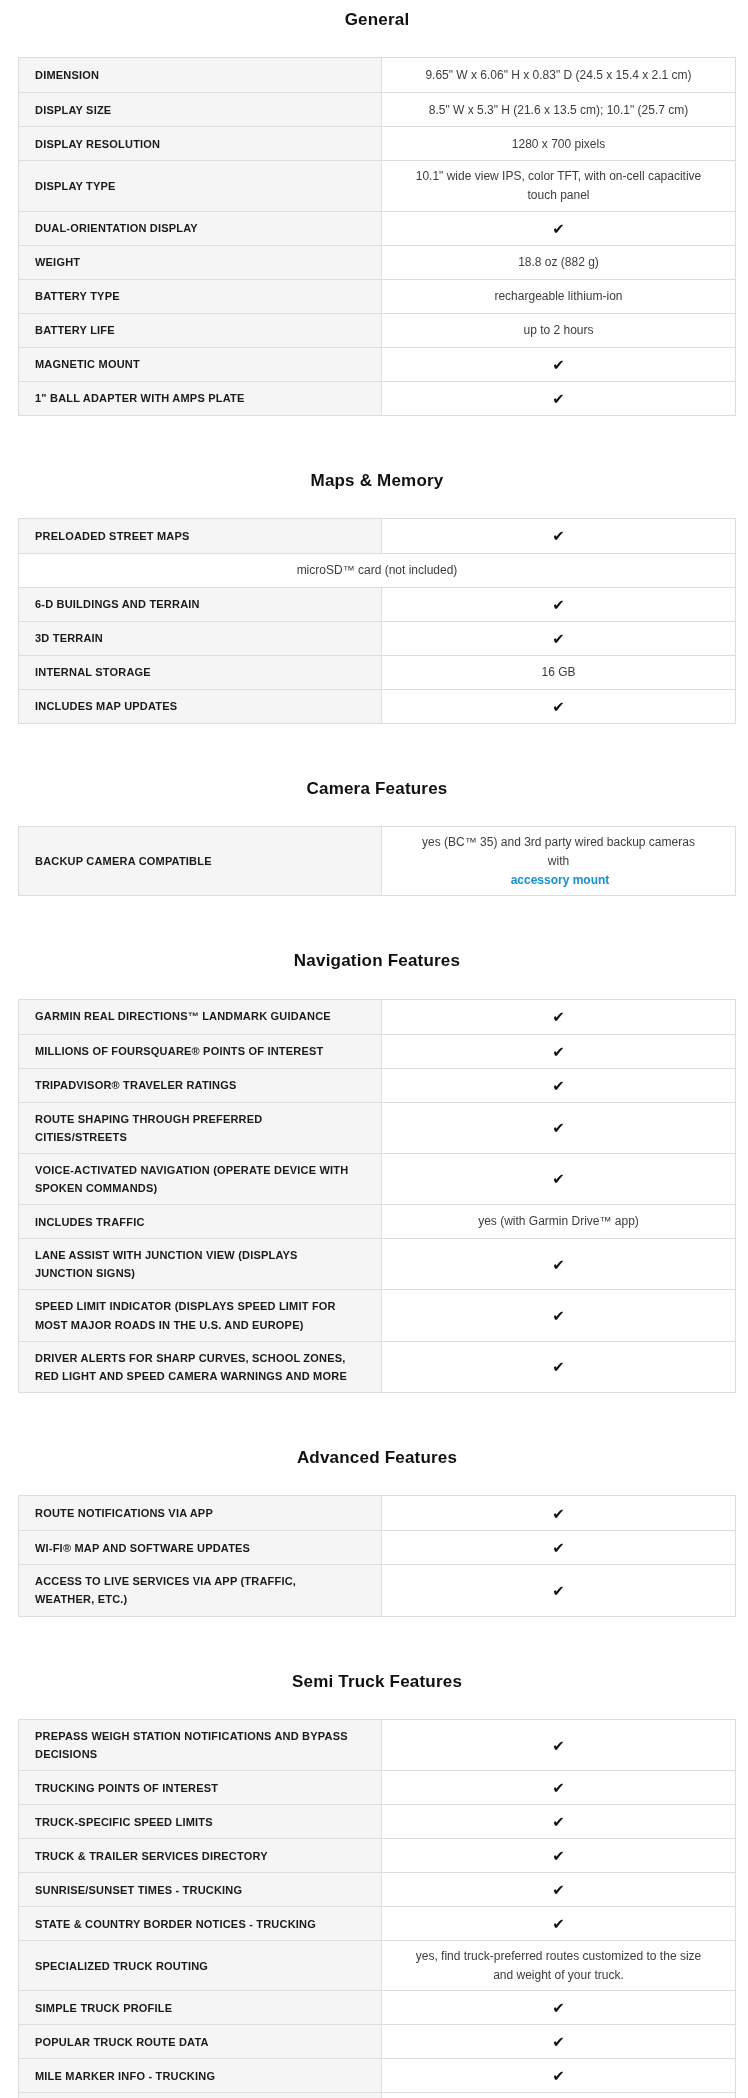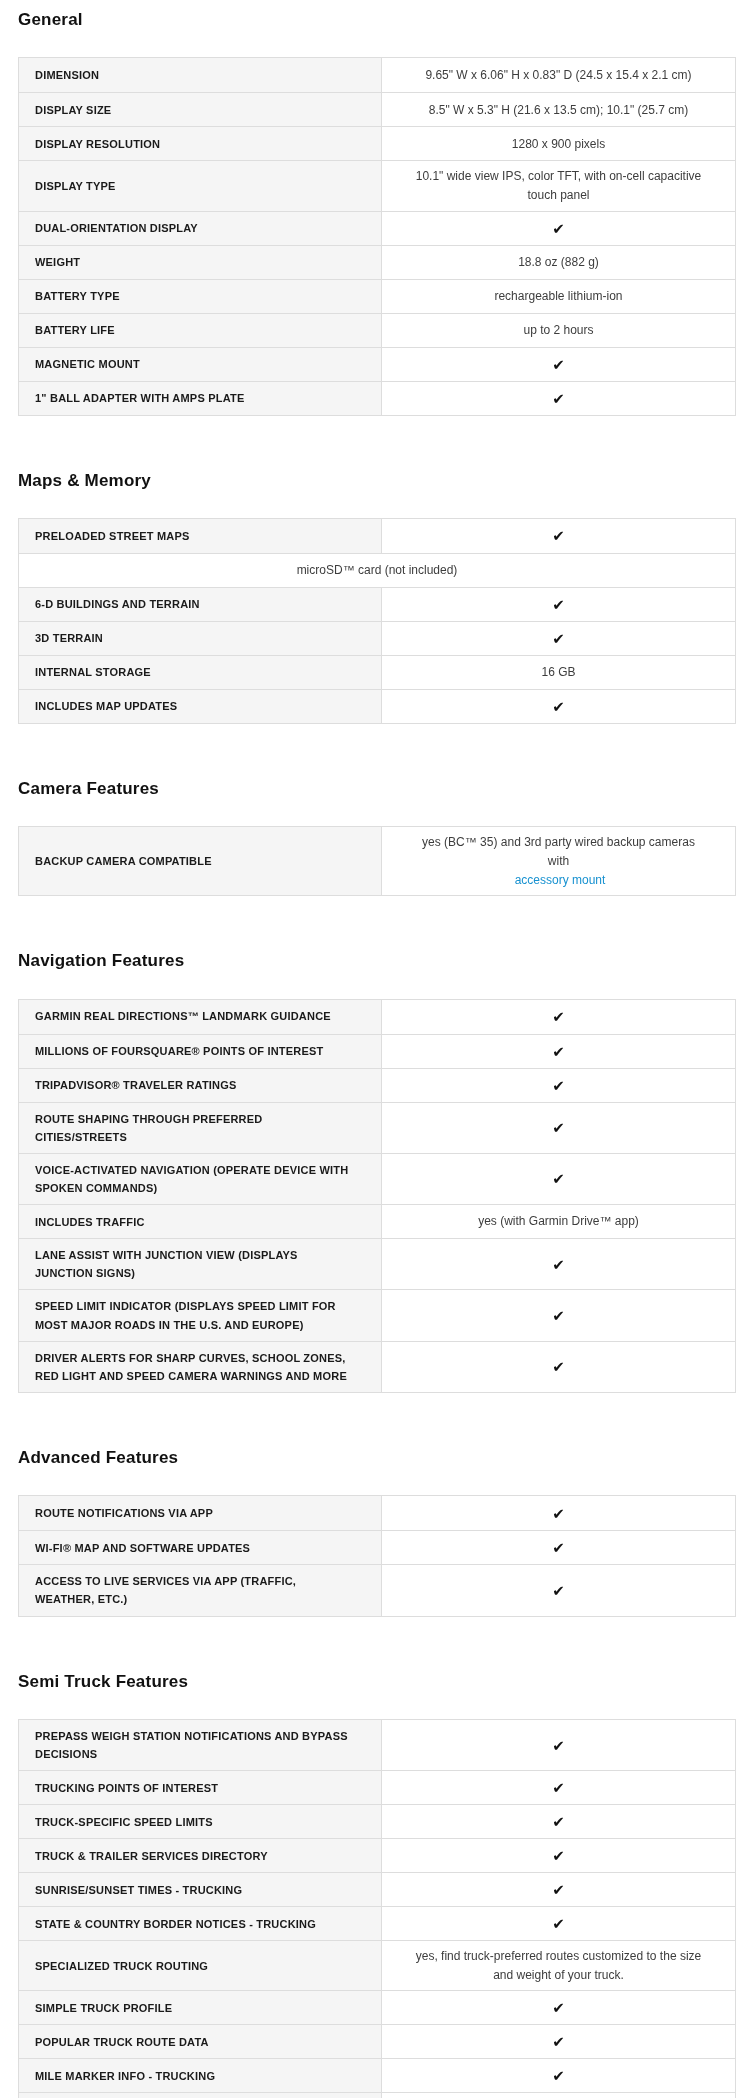--- a/index.html
+++ b/index.html
@@ -24,20 +24,21 @@
     padding: 6px 12px 16px 18px;
   }
   .section { margin: 0; }
   .section-title {
     font-size: 17px;
     font-weight: 700;
     color: var(--heading);
     letter-spacing: 0.2px;
     line-height: 1.2;
     margin: 55px 0 27px 0;
+    text-align: center;
   }
   .section:first-child .section-title { margin-top: 4px; }
   .spec-table {
     border: 1px solid var(--border);
     width: 718px;
     background: var(--value-bg);
   }
   .spec-row {
     display: flex;
     align-items: stretch;
@@ -75,20 +76,21 @@
   .check-icon {
     font-size: 15px;
     color: var(--check);
     line-height: 1;
   }
   a.value-link {
     color: var(--link);
     text-decoration: none;
     cursor: pointer;
     margin-left: 3px;
+    font-weight: bold;
   }
 </style>
 </head>
 <body>
 
 <main class="page">
   <div id="sections-root">
   <section class="section">
     <h2 class="section-title">General</h2>
     <div class="spec-table">
@@ -102,21 +104,21 @@
   <div class="spec-row">
     <div class="spec-label">DISPLAY SIZE</div>
     <div class="spec-value">
               <span class="value-text">8.5" W x 5.3" H (21.6 x 13.5 cm); 10.1" (25.7 cm)</span>
             </div>
   </div>
 
   <div class="spec-row">
     <div class="spec-label">DISPLAY RESOLUTION</div>
     <div class="spec-value">
-              <span class="value-text">1280 x 900 pixels</span>
+              <span class="value-text">1280 x 700 pixels</span>
             </div>
   </div>
 
   <div class="spec-row">
     <div class="spec-label">DISPLAY TYPE</div>
     <div class="spec-value">
               <span class="value-text">10.1" wide view IPS, color TFT, with on-cell capacitive touch panel</span>
             </div>
   </div>
 

